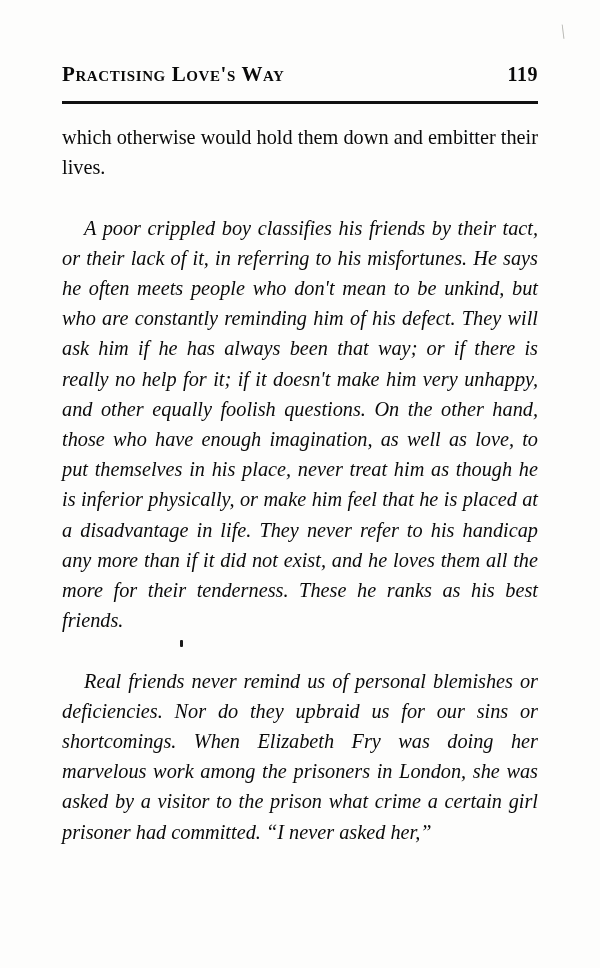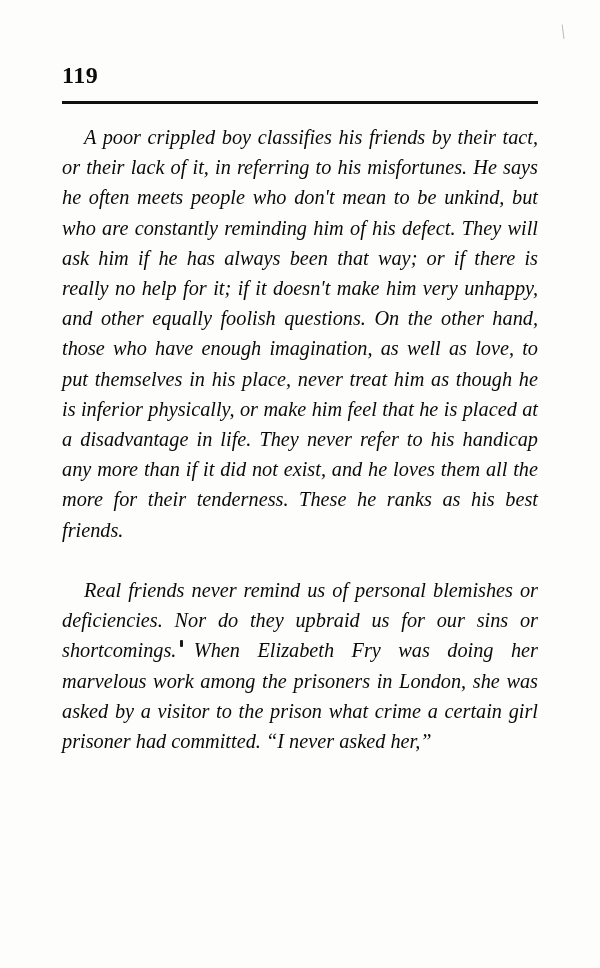--- a/index.html
+++ b/index.html
@@ -52,21 +52,21 @@
   .running-head {
     font-variant: small-caps;
     font-weight: 700;
     font-size: 21px;
     letter-spacing: 0.6px;
     white-space: nowrap;
   }
 
   .folio {
     font-weight: 700;
-    font-size: 24px;
+    font-size: 20px;
     letter-spacing: 0.5px;
   }
 
   .rule {
     position: absolute;
     left: 62px;
     top: 101px;
     width: 476px;
     height: 3px;
     background: #111;
@@ -113,25 +113,27 @@
   }
 </style>
 </head>
 <body>
 
 <div class="page">
 
   <div class="scan-mark">\</div>
 
   <div class="header">
+    <div class="running-head">Practising Love's Way</div>
     <div class="folio">119</div>
   </div>
 
   <div class="rule"></div>
 
   <div class="body-text">
+    <p>which otherwise would hold them down and embitter their lives.</p>
     <p class="indent">A poor crippled boy classifies his friends by their tact, or their lack of it, in referring to his misfortunes.  He says he often meets people who don't mean to be unkind, but who are constantly reminding him of his defect.  They will ask him if he has always been that way; or if there is really no help for it; if it doesn't make him very unhappy, and other equally foolish questions.  On the other hand, those who have enough imagination, as well as love, to put themselves in his place, never treat him as though he is inferior physically, or make him feel that he is placed at a disadvantage in life.  They never refer to his handicap any more than if it did not exist, and he loves them all the more for their tenderness.  These he ranks as his best friends.</p>
     <p class="indent nostretch">Real friends never remind us of personal blemishes or deficiencies.  Nor do they upbraid us for our sins or shortcomings.  When Elizabeth Fry was doing her marvelous work among the prisoners in London, she was asked by a visitor to the prison what crime a certain girl prisoner had committed.  “I never asked her,”</p>
   </div>
 
   <div class="ink-speck" style="left: 180px; top: 640px;"></div>
 
 </div>
 
 </body></html>

